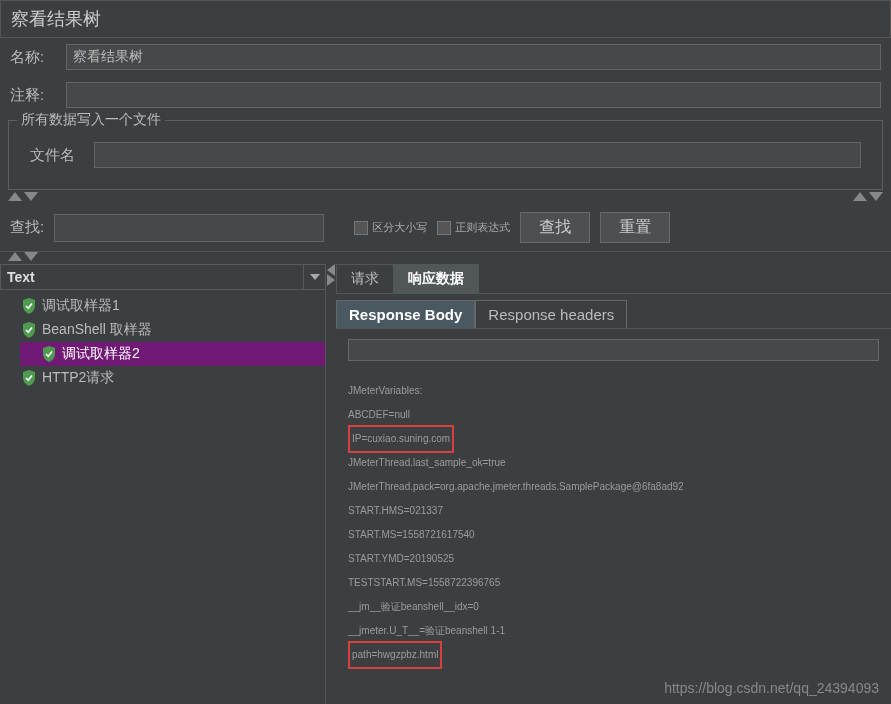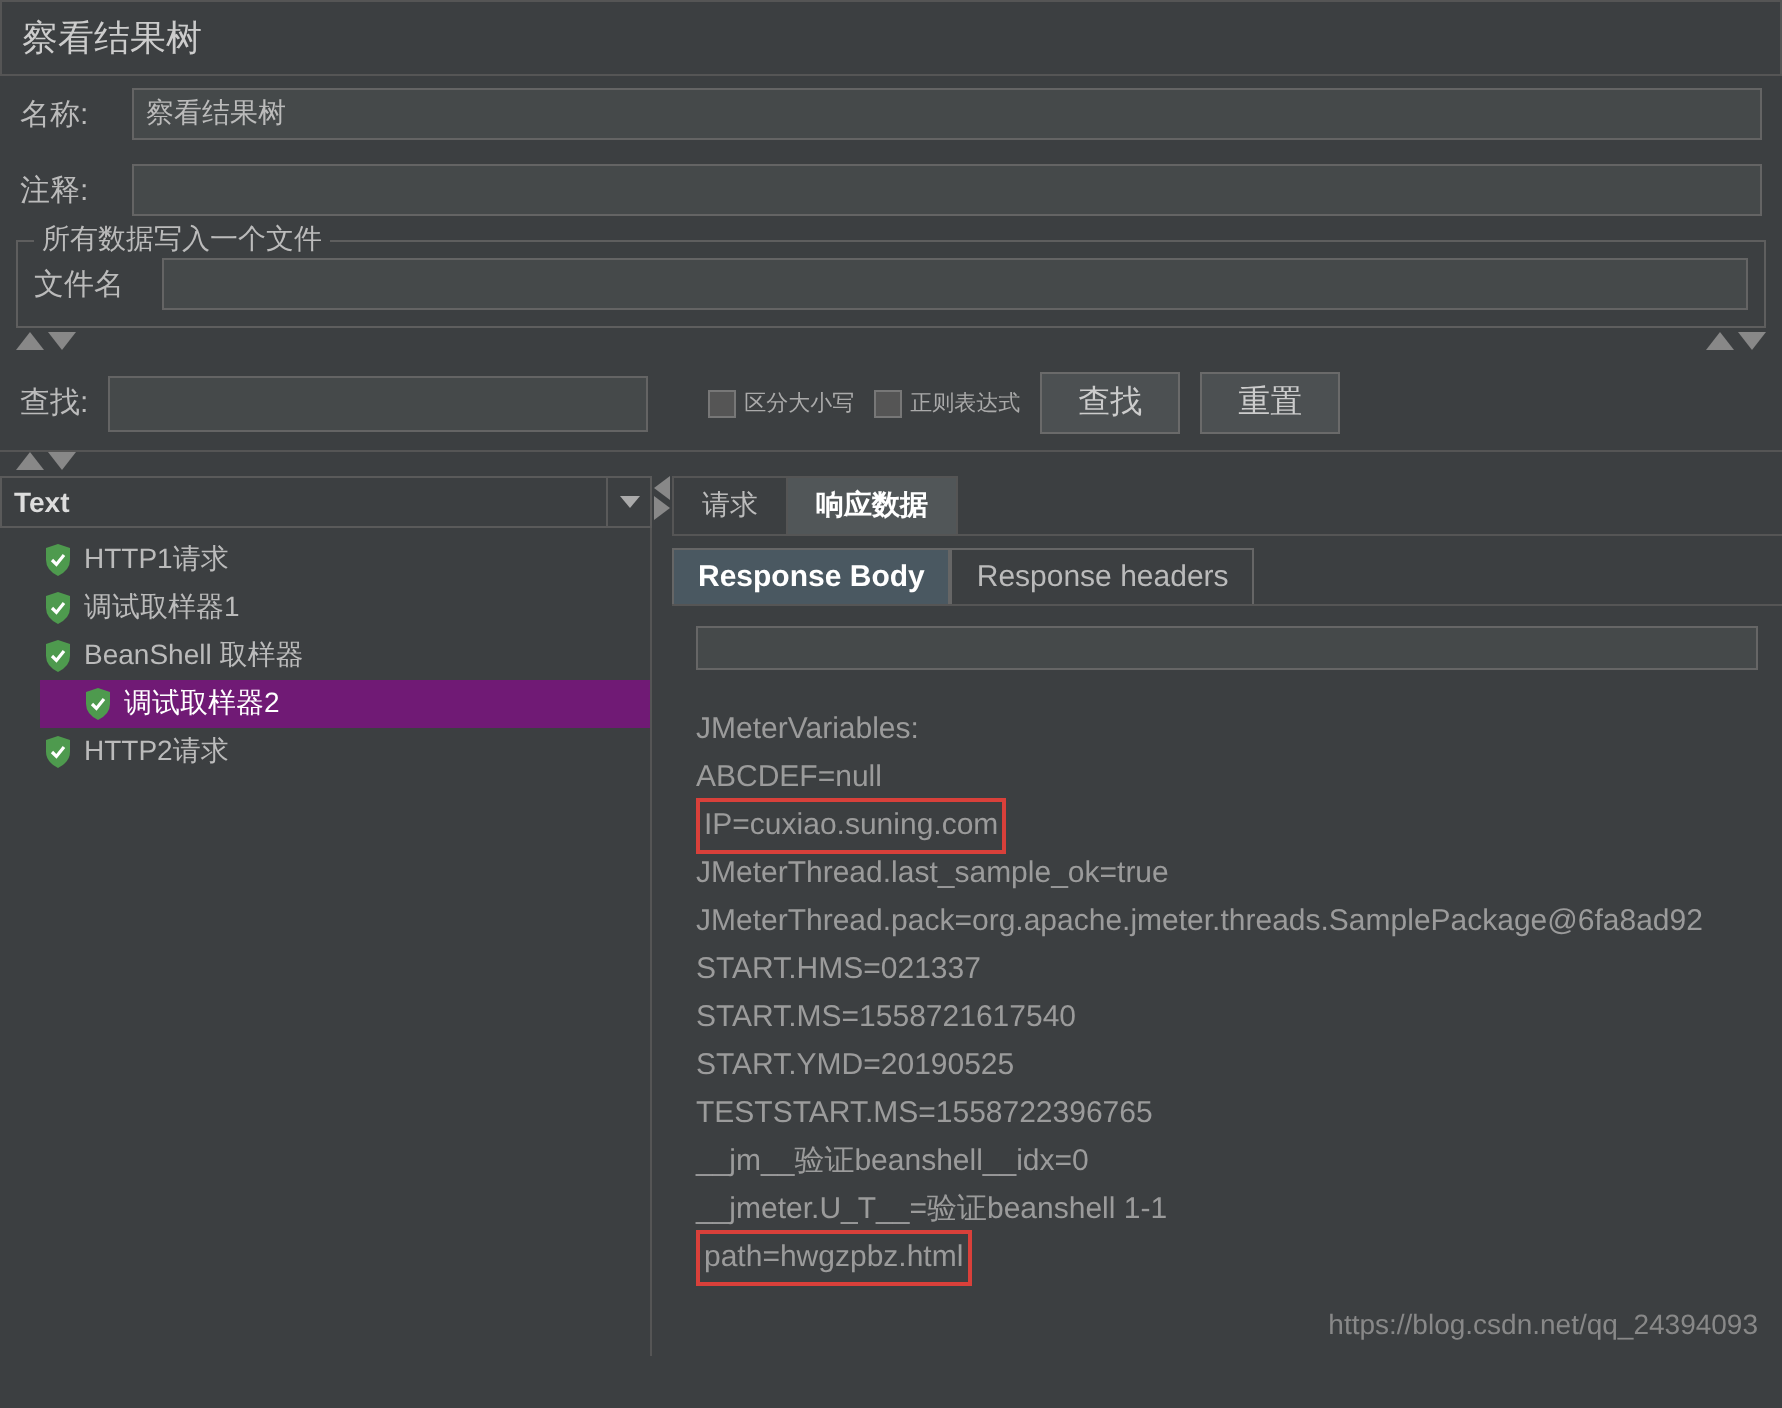--- a/index.html
+++ b/index.html
@@ -30,21 +30,21 @@
   background: #45494a;
   border: 1px solid #646464;
   color: #bbb;
   padding: 4px 6px;
   height: 26px;
   font-size: 14px;
 }
 .fieldset {
   border: 1px solid #5e5e5e;
   margin: 6px 8px 2px 8px;
-  padding: 8px;
+  padding: 21px;
   position: relative;
 }
 .fieldset-legend {
   position: absolute;
   top: -10px; left: 8px;
   background: #3c3f41;
   padding: 0 4px;
   font-size: 14px;
 }
 .splitter-bar {
@@ -205,21 +205,21 @@
   padding: 10px 12px;
   position: relative;
 }
 .inner-box {
   border: 1px solid #666;
   background: #45494a;
   height: 22px;
   margin-bottom: 18px;
 }
 .resp-line {
-  font-size: 15px;
+  font-size: 10px;
   line-height: 24px;
   color: #9b9b9b;
   white-space: pre;
 }
 .highlight-box {
   border: 2px solid #d9403a;
   display: inline-block;
   padding: 0 2px;
   margin: -2px 0;
 }
@@ -290,27 +290,20 @@
 
 <div class="main-area">
   <div class="left-panel">
     <div class="dropdown">
       <div class="dropdown-text">Text</div>
       <div class="dropdown-arrow">
           <div class="dd-tri"></div>
         </div>
     </div>
     <div class="tree" id="tree">
-        <div class="tree-item">
-          <span class="shield-icon"><svg viewBox="0 0 14 16">
-              <path d="M7 0 L13 2 L13 8 Q13 13 7 16 Q1 13 1 8 L1 2 Z" fill="#4e9a4e"></path>
-              <path d="M4 8 L6.2 10.2 L10 5.5" stroke="#fff" stroke-width="1.6" fill="none"></path>
-            </svg></span>
-          <span>HTTP1请求</span>
-        </div>
         <div class="tree-item">
           <span class="shield-icon"><svg viewBox="0 0 14 16">
               <path d="M7 0 L13 2 L13 8 Q13 13 7 16 Q1 13 1 8 L1 2 Z" fill="#4e9a4e"></path>
               <path d="M4 8 L6.2 10.2 L10 5.5" stroke="#fff" stroke-width="1.6" fill="none"></path>
             </svg></span>
           <span>调试取样器1</span>
         </div>
         <div class="tree-item">
           <span class="shield-icon"><svg viewBox="0 0 14 16">
               <path d="M7 0 L13 2 L13 8 Q13 13 7 16 Q1 13 1 8 L1 2 Z" fill="#4e9a4e"></path>

